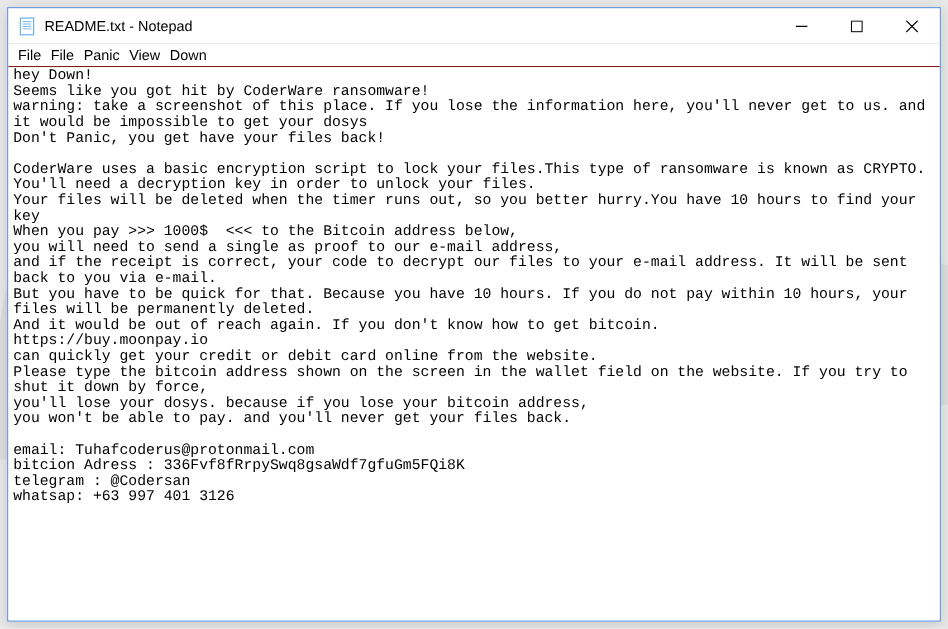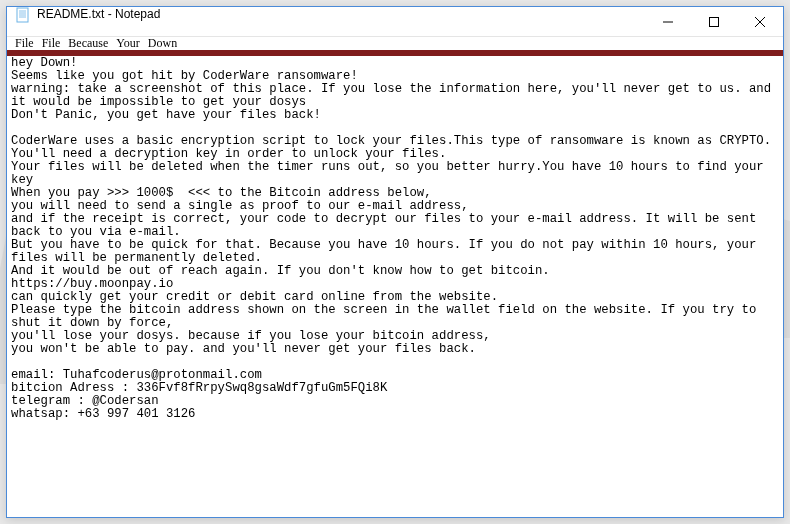--- a/index.html
+++ b/index.html
@@ -21,20 +21,21 @@
   border: 1px solid #4a8ad8;
   box-shadow: 0 2px 10px rgba(0,0,0,0.15);
   display: flex;
   flex-direction: column;
 }
 .titlebar {
   height: 30px;
   background: #fff;
   border-bottom: 1px solid #e5e5e5;
   display: flex;
+  align-items: center;
   padding-left: 8px;
 }
 .titlebar .icon {
   width: 16px;
   height: 16px;
   margin-right: 6px;
   display: inline-flex;
   align-items: center;
   justify-content: center;
 }
@@ -55,22 +56,21 @@
   justify-content: center;
   font-size: 10px;
   color: #000;
 }
 .menubar {
   height: 19px;
   background: #fff;
   display: flex;
   align-items: center;
   padding-left: 4px;
-  border-bottom: 6px solid #7f1d1d;
-  font-family: Liberation Serif, serif;
+  border-bottom: 1px solid #7f1d1d;
 }
 .menu-item {
   font-size: 12px;
   color: #000;
   padding: 0 4px;
   line-height: 19px;
 }
 .content {
   flex: 1;
   padding: 1px 4px;
@@ -133,22 +133,22 @@
             <line x1="0" y1="0" x2="10" y2="10" stroke="#000" stroke-width="1"></line>
             <line x1="10" y1="0" x2="0" y2="10" stroke="#000" stroke-width="1"></line>
           </svg>
       </div>
     </div>
   </div>
 
   <div class="menubar">
     <span class="menu-item">File</span>
     <span class="menu-item">File</span>
-    <span class="menu-item">Because</span>
-    <span class="menu-item">Your</span>
+    <span class="menu-item">Panic</span>
+    <span class="menu-item">View</span>
     <span class="menu-item">Down</span>
   </div>
 
   <div class="content">hey Down!
 Seems like you got hit by CoderWare ransomware!
 warning: take a screenshot of this place. If you lose the information here, you'll never get to us. and it would be impossible to get your dosys
 Don't Panic, you get have your files back!
 
 CoderWare uses a basic encryption script to lock your files.This type of ransomware is known as CRYPTO. You'll need a decryption key in order to unlock your files.
 Your files will be deleted when the timer runs out, so you better hurry.You have 10 hours to find your key

